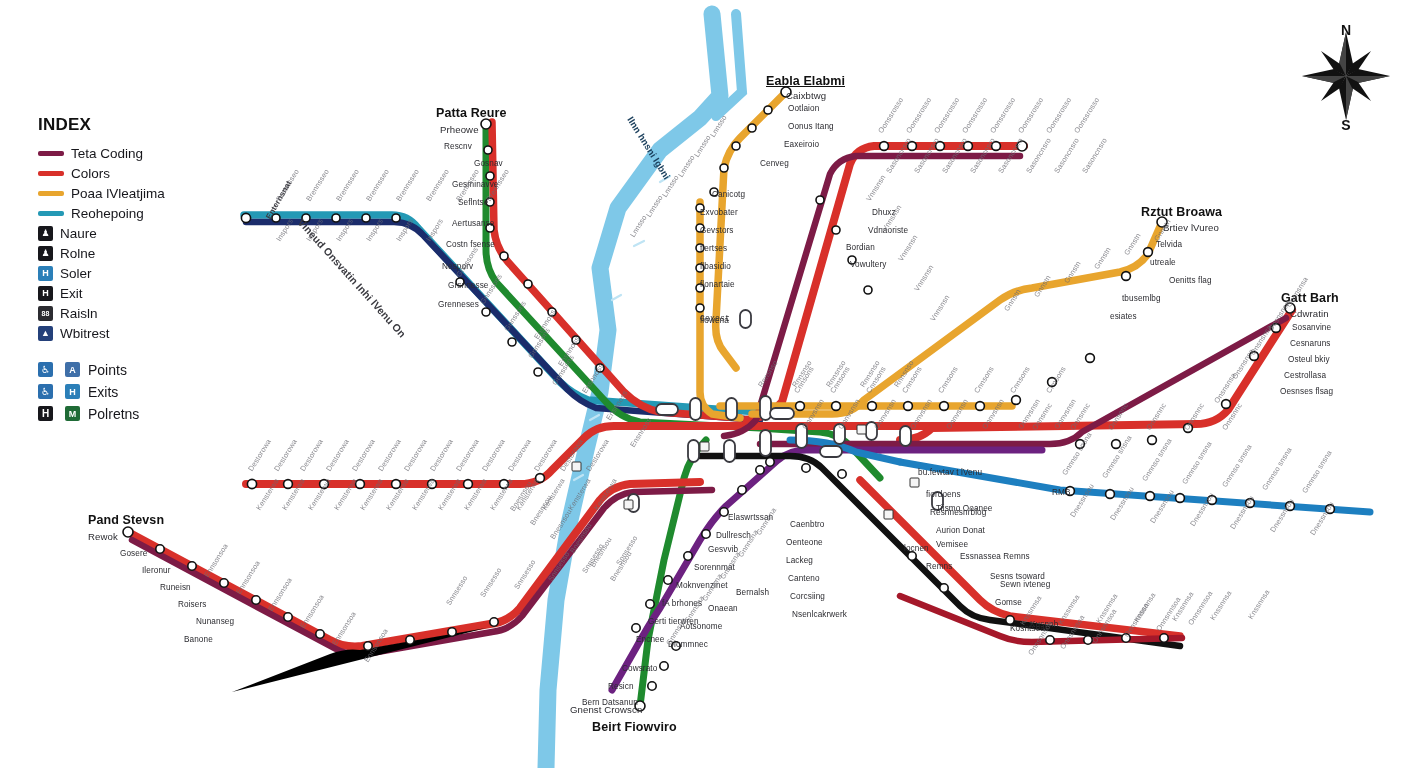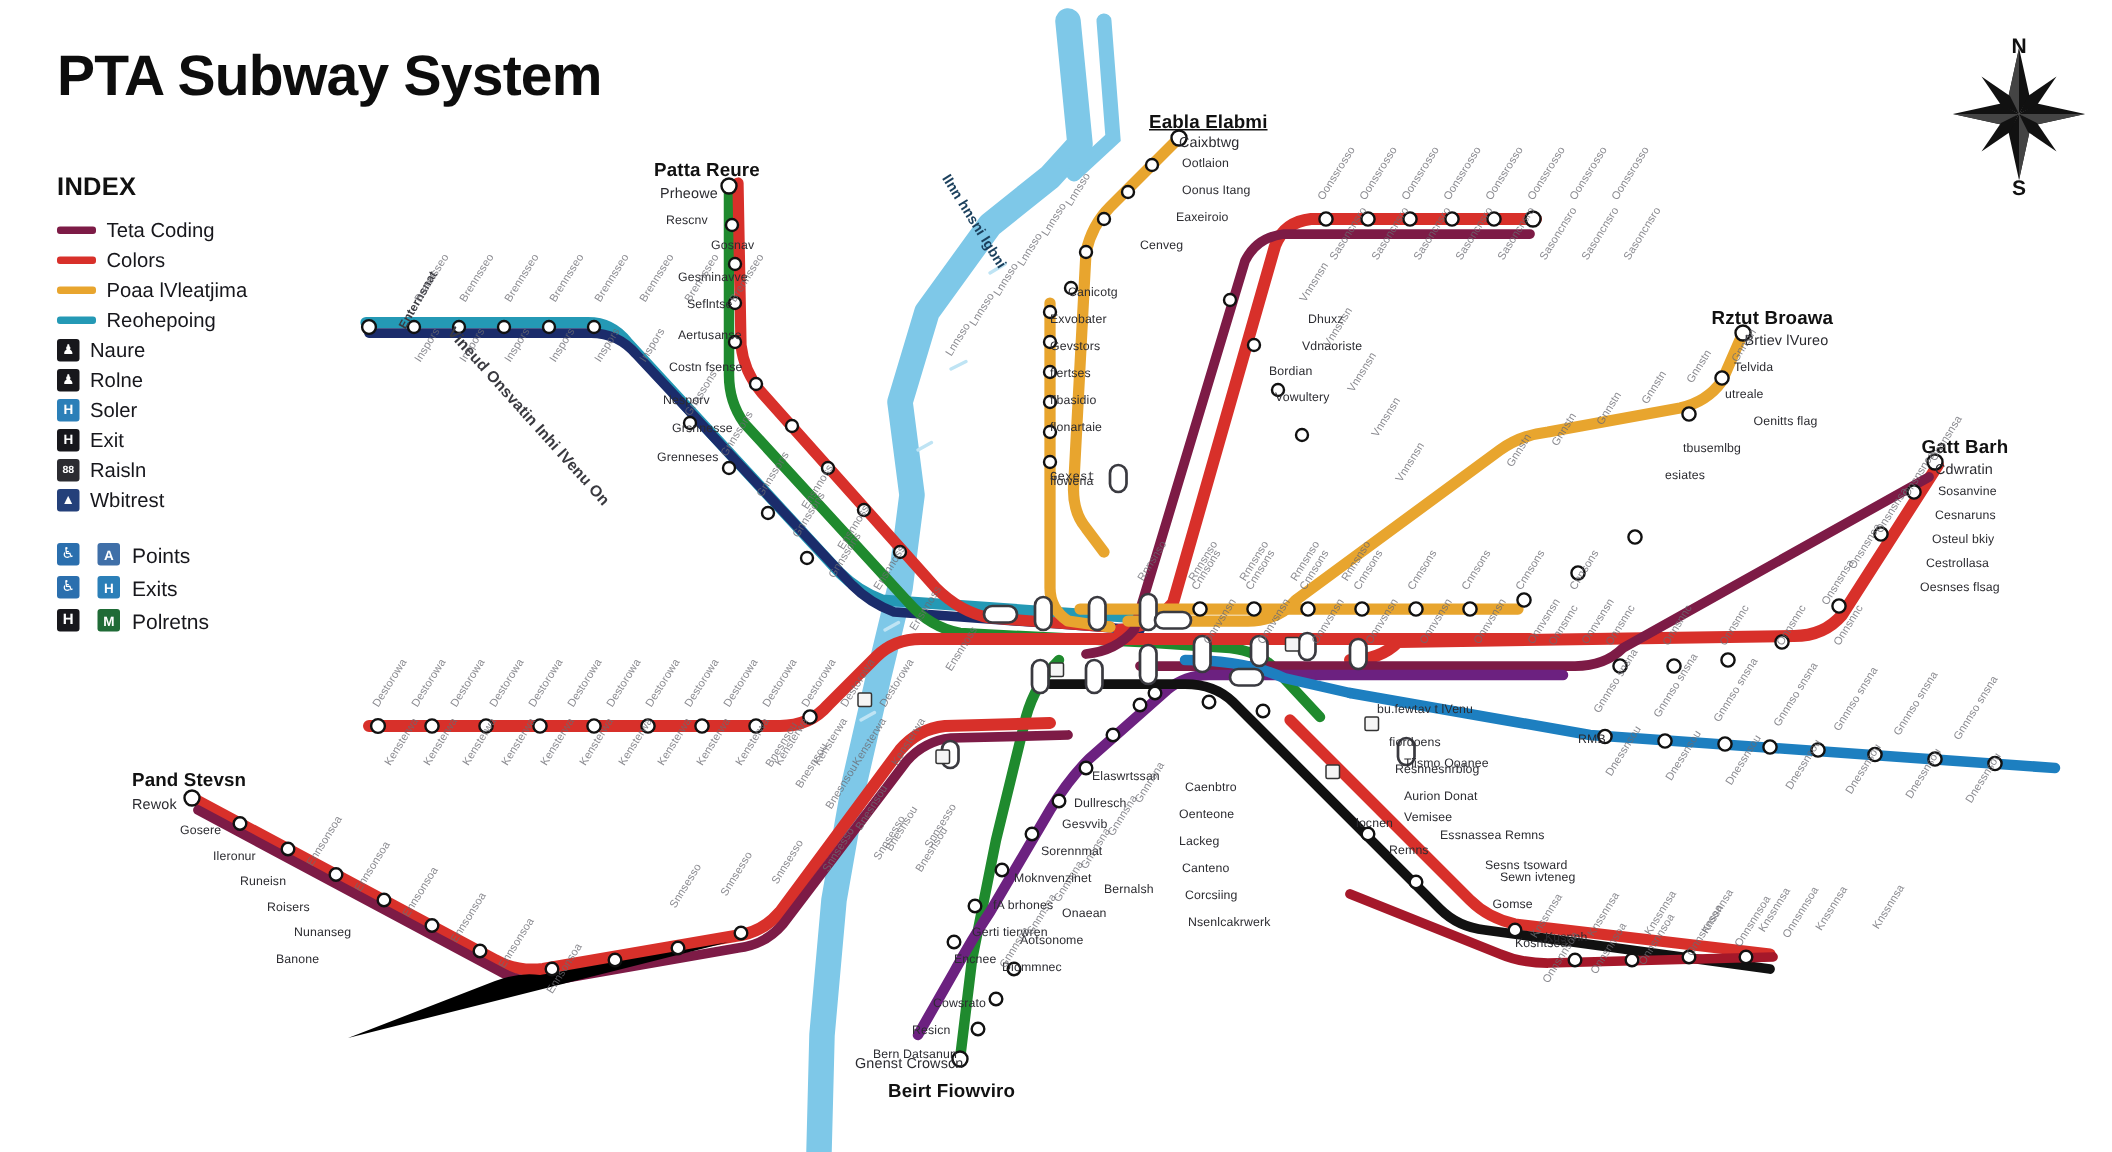--- a/index.html
+++ b/index.html
@@ -320,21 +320,20 @@
       <rect x="910" y="478" width="9" height="9" rx="1" fill="#f5f5f5" stroke="#333" stroke-width="1"></rect>
       <rect x="857" y="425" width="9" height="9" rx="1" fill="#f5f5f5" stroke="#333" stroke-width="1"></rect>
       <rect x="700" y="442" width="9" height="9" rx="1" fill="#f5f5f5" stroke="#333" stroke-width="1"></rect>
     </g>
 
     <g transform="translate(1346,76)">
       <use href="#compass-rose-g"></use>
     </g>
   </svg>
 
-  <div class="map-title">PTA Subway System</div>
 
   <div class="legend">
     <div class="legend-title">INDEX</div>
 
     <div class="legend-row">
       <span class="legend-swatch" style="background:#7d1b46"></span>
       <span class="legend-label">Teta Coding</span>
     </div>
     <div class="legend-row">
       <span class="legend-swatch" style="background:#d8302a"></span>

